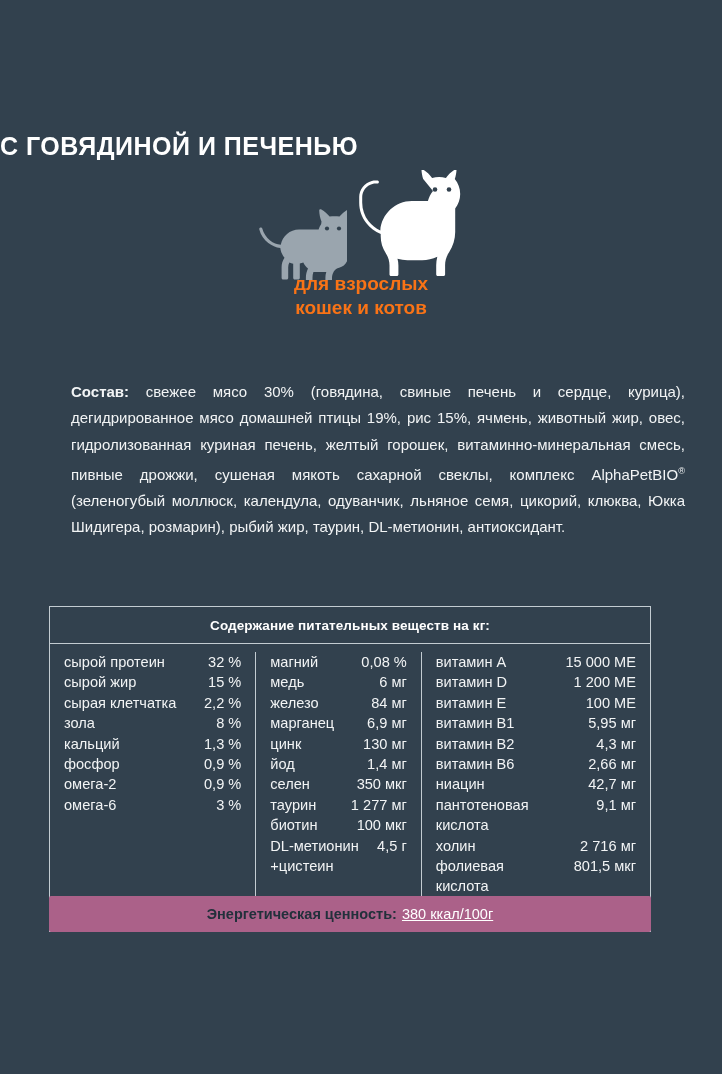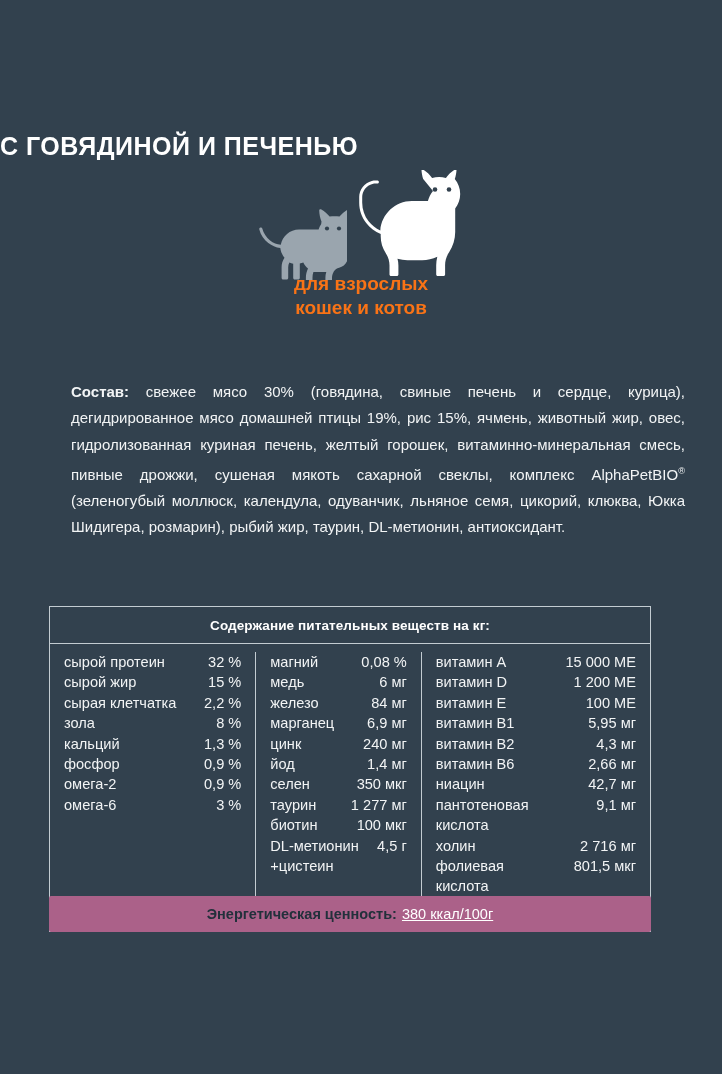--- a/index.html
+++ b/index.html
@@ -241,21 +241,21 @@
           <div class="row">
             <span class="nm">железо</span>
             <span class="vl">84 мг</span>
           </div>
           <div class="row">
             <span class="nm">марганец</span>
             <span class="vl">6,9 мг</span>
           </div>
           <div class="row">
             <span class="nm">цинк</span>
-            <span class="vl">240 мг</span>
+            <span class="vl">130 мг</span>
           </div>
           <div class="row">
             <span class="nm">йод</span>
             <span class="vl">1,4 мг</span>
           </div>
           <div class="row">
             <span class="nm">селен</span>
             <span class="vl">350 мкг</span>
           </div>
           <div class="row">

